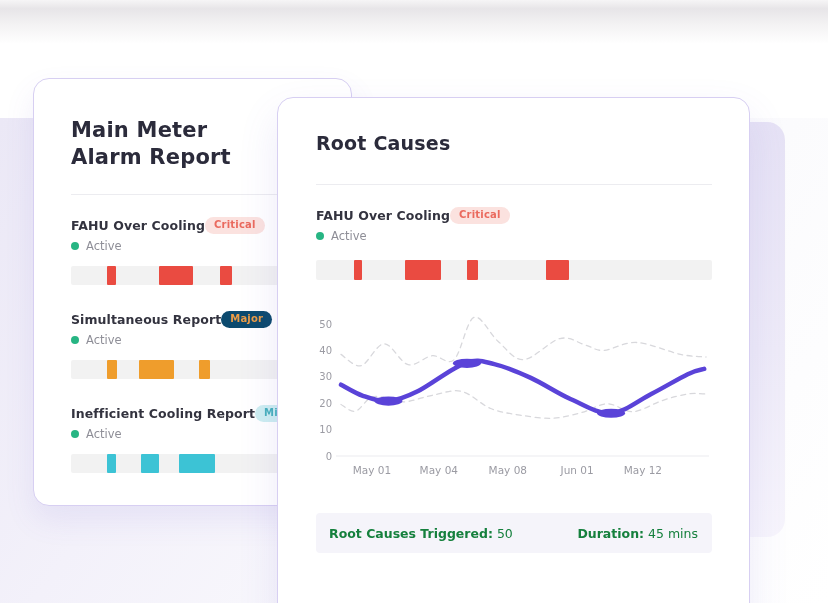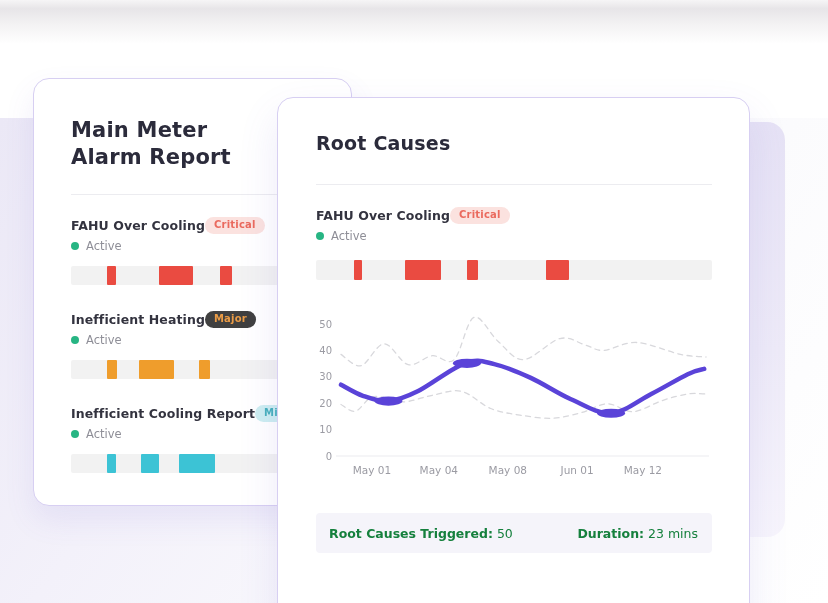--- a/index.html
+++ b/index.html
@@ -96,22 +96,22 @@
       </div>
       <div class="timeline">
           <span class="seg" style="left: 14.9%; width: 3.4%; background: rgb(234, 75, 65);"></span>
           <span class="seg" style="left: 35.9%; width: 14.2%; background: rgb(234, 75, 65);"></span>
           <span class="seg" style="left: 61%; width: 4.8%; background: rgb(234, 75, 65);"></span>
         </div>
     </div>
 
     <div class="alarm-item">
       <div class="item-head">
-        <span class="item-name">Inefficient Heating</span>
-        <span class="badge" style="background: #404040; color: rgb(235, 156, 70);">Major</span>
+        <span class="item-name">Simultaneous Report</span>
+        <span class="badge" style="background: #0c4a6e; color: rgb(235, 156, 70);">Major</span>
       </div>
       <div class="status-row">
         <span class="dot" style="background: rgb(39, 181, 131);"></span>
         <span class="status-label">Active</span>
       </div>
       <div class="timeline">
           <span class="seg" style="left: 14.9%; width: 3.8%; background: rgb(239, 157, 44);"></span>
           <span class="seg" style="left: 27.8%; width: 14.5%; background: rgb(239, 157, 44);"></span>
           <span class="seg" style="left: 52.6%; width: 4.3%; background: rgb(239, 157, 44);"></span>
         </div>
@@ -178,17 +178,17 @@
         </svg>
     </div>
 
     <div class="footer-strip">
       <div class="pair">
         <span class="b">Root Causes Triggered:</span>
         <span>50</span>
       </div>
       <div class="pair">
         <span class="b">Duration:</span>
-        <span>23 mins</span>
+        <span>45 mins</span>
       </div>
     </div>
   </section>
 </div>
 
 </body></html>

